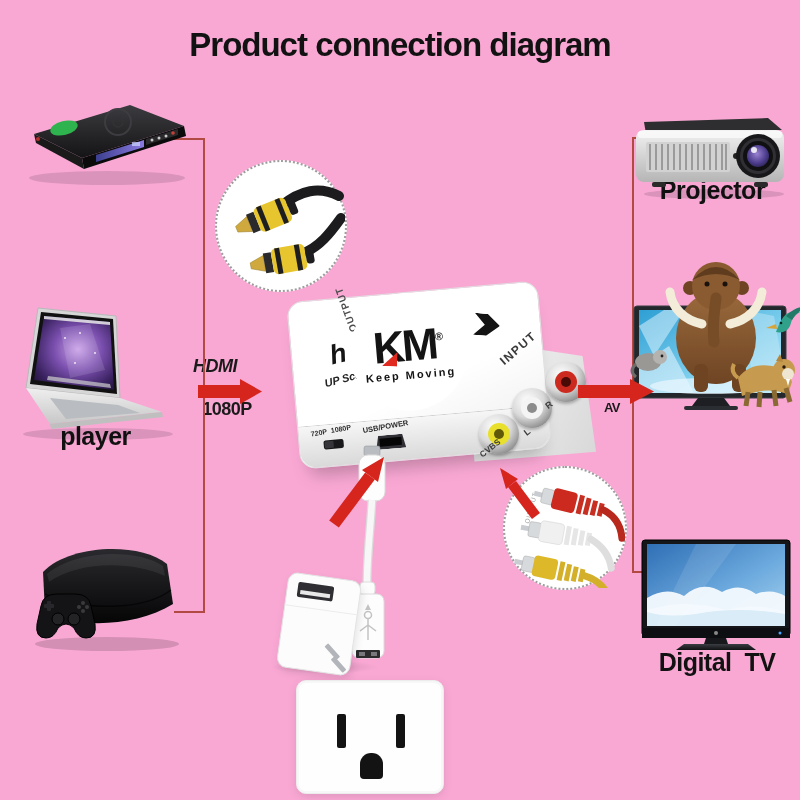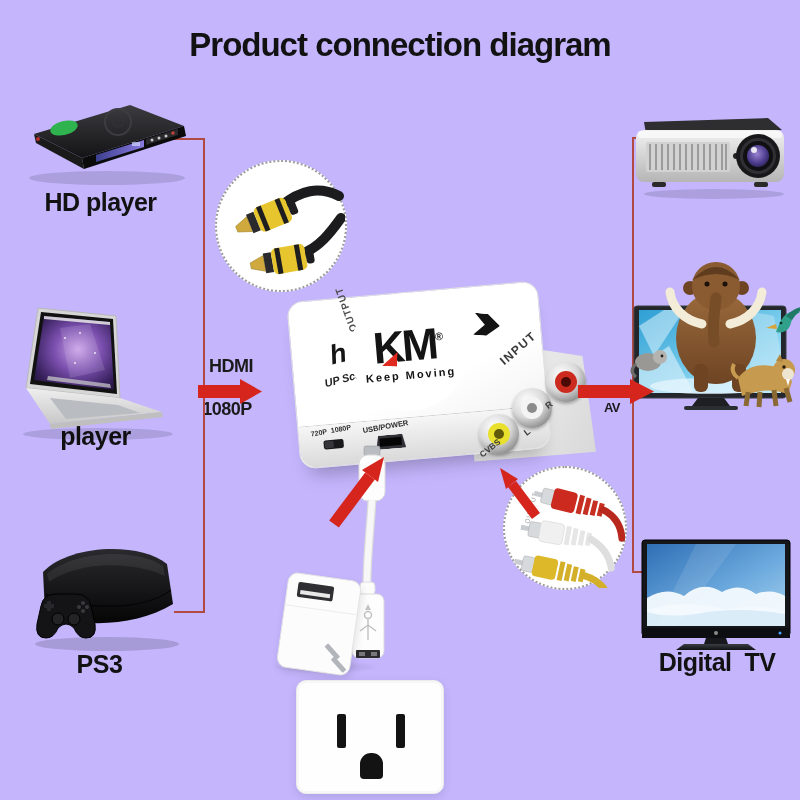--- a/index.html
+++ b/index.html
@@ -3,34 +3,34 @@
 <meta charset="utf-8">
 <style>
   :root{
     --arrow-red:#d6251d; --line-red:#b04a42;
     --jack-yellow:#e8e02c; --jack-white:#f4f4f4; --jack-red:#cc2a1e;
     --hdmi-plug-yellow:#e7c52e; --brand-black:#141414; --brand-accent-red:#e02a20;
   }
   *{margin:0;padding:0;box-sizing:border-box;}
   html,body{background:#ffffff;}
   body{font-family:"Liberation Sans",sans-serif;}
-  .stage{position:relative;width:800px;height:800px;background:#c4b5fd;overflow:hidden;margin:0 auto;}
+  .stage{position:relative;width:800px;height:800px;background:#f9a8d4;overflow:hidden;margin:0 auto;}
   .abs{position:absolute;}
   .title{left:0;top:26px;width:800px;text-align:center;font-size:33px;font-weight:700;
          letter-spacing:-1px;color:#121212;}
   .dev-label{font-weight:700;color:#121212;text-align:center;font-size:25px;
              letter-spacing:-0.5px;white-space:pre;}
   .lbl-hdplayer{left:18px;top:188px;width:165px;}
   .lbl-laptop{left:18px;top:422px;width:155px;}
   .lbl-ps3{left:22px;top:650px;width:155px;}
   .lbl-projector{left:630px;top:176px;width:165px;}
   .lbl-displayer{left:628px;top:420px;width:170px;}
   .lbl-digitaltv{left:632px;top:648px;width:170px;}
   .conn-label{font-weight:700;color:#1a1a1a;text-align:center;font-size:18px;letter-spacing:-0.5px;}
-  .lbl-hdmi{left:200px;top:356px;width:62px;}
+  .lbl-hdmi{left:184px;top:356px;width:62px;font-style:italic;}
   .lbl-1080p{left:192px;top:399px;width:70px;}
   .lbl-av{left:588px;top:400px;width:48px;font-size:13px;}
 
   .svg-layer{left:0;top:0;width:800px;height:800px;pointer-events:none;}
   .z1{z-index:1}.z2{z-index:2}.z3{z-index:3}.z6{z-index:6}
 
   .dev-hdplayer{left:12px;top:96px;}
   .dev-laptop{left:10px;top:298px;}
   .dev-ps3{left:15px;top:520px;}
   .dev-projector{left:626px;top:106px;}
@@ -137,21 +137,20 @@
     <circle cx="106" cy="26" r="5" fill="none" stroke="#333336" stroke-width="1.5"></circle>
     <polygon points="84,59 132,44 132,51 84,66" fill="url(#hdDisp)"></polygon>
     <rect x="120" y="46" width="8" height="4" fill="#cfd6ff" opacity="0.7"></rect>
     <polygon points="134,43 166,33 166,39 134,49" fill="#2a2a2c"></polygon>
     <circle cx="140" cy="44" r="1.5" fill="#c8c8c8"></circle>
       <circle cx="147" cy="42" r="1.5" fill="#c8c8c8"></circle>
     <circle cx="154" cy="40" r="1.5" fill="#c8c8c8"></circle>
       <circle cx="161" cy="37" r="1.8" fill="#c24036"></circle>
     <circle cx="26" cy="43" r="2" fill="#b5302a"></circle>
   </svg>
-  <div class="abs dev-label lbl-hdplayer">HD player</div>
 
   <svg class="abs z2 dev-laptop" width="170" height="148" viewBox="0 0 170 148">
     <defs>
       <radialGradient id="lapG" cx="0.55" cy="0.45" r="0.75">
         <stop offset="0" stop-color="#c9a0e8"></stop>
           <stop offset="0.4" stop-color="#7a4fae"></stop>
         <stop offset="0.75" stop-color="#3a2260"></stop>
           <stop offset="1" stop-color="#1c1030"></stop>
       </radialGradient>
       <linearGradient id="lapBase" x1="0" y1="0" x2="0" y2="1">
@@ -192,21 +191,20 @@
       <circle cx="27" cy="27" r="6" fill="#232326" stroke="#000"></circle>
       <circle cx="43" cy="27" r="6" fill="#232326" stroke="#000"></circle>
       <rect x="13" y="12" width="10" height="4" rx="1" fill="#28282c"></rect>
       <rect x="16" y="9" width="4" height="10" rx="1" fill="#28282c"></rect>
       <circle cx="52" cy="11" r="2" fill="#3a3a3e"></circle>
         <circle cx="56" cy="15" r="2" fill="#3a3a3e"></circle>
       <circle cx="48" cy="15" r="2" fill="#3a3a3e"></circle>
         <circle cx="52" cy="19" r="2" fill="#3a3a3e"></circle>
     </g>
   </svg>
-  <div class="abs dev-label lbl-ps3">PS3</div>
 
   <div class="abs z2 dotted-circle hdmi-circle">
     <svg width="128" height="128" viewBox="0 0 128 128">
       <path d="M64,44 C84,28 102,24 122,34" stroke="#1c1c1e" stroke-width="10" fill="none" stroke-linecap="round"></path>
       <path d="M84,92 C102,86 114,70 124,56" stroke="#1c1c1e" stroke-width="10" fill="none" stroke-linecap="round"></path>
       <g transform="translate(16,58) rotate(-22)">
         <polygon points="0,7 14,2 14,18 0,13" fill="#cfa93e" stroke="#9a7d28" stroke-width="0.5"></polygon>
         <rect x="14" y="0" width="8" height="20" fill="#2a2a2c"></rect>
         <rect x="22" y="-3" width="34" height="26" rx="5" style="fill:var(--hdmi-plug-yellow)"></rect>
         <rect x="26" y="-3" width="5" height="26" fill="#1e1e20"></rect>
@@ -357,20 +355,21 @@
     </g>
     <circle cx="110" cy="50" r="3" fill="#222"></circle>
     <circle cx="132" cy="50" r="22" fill="#18181a"></circle>
     <circle cx="132" cy="50" r="18" fill="#303034"></circle>
     <circle cx="132" cy="50" r="15" fill="#101012"></circle>
     <circle cx="132" cy="50" r="11" fill="url(#iris)"></circle>
     <circle cx="128" cy="44" r="3" fill="#fff" opacity="0.85"></circle>
     <rect x="26" y="76" width="14" height="5" rx="2" fill="#2a2a2a"></rect>
     <rect x="128" y="76" width="14" height="5" rx="2" fill="#2a2a2a"></rect>
   </svg>
+  <div class="abs dev-label lbl-projector">Projector</div>
 
   <svg class="abs z2 dev-displayer" width="178" height="172" viewBox="0 0 178 172">
     <defs>
       <linearGradient id="ice" x1="0" y1="0" x2="1" y2="1">
         <stop offset="0" stop-color="#2e9fd4"></stop>
           <stop offset="0.6" stop-color="#7fd0ee"></stop>
           <stop offset="1" stop-color="#c8ecfa"></stop>
       </linearGradient>
       <linearGradient id="mam" x1="0" y1="0" x2="0" y2="1">
           <stop offset="0" stop-color="#9a6a3c"></stop>

